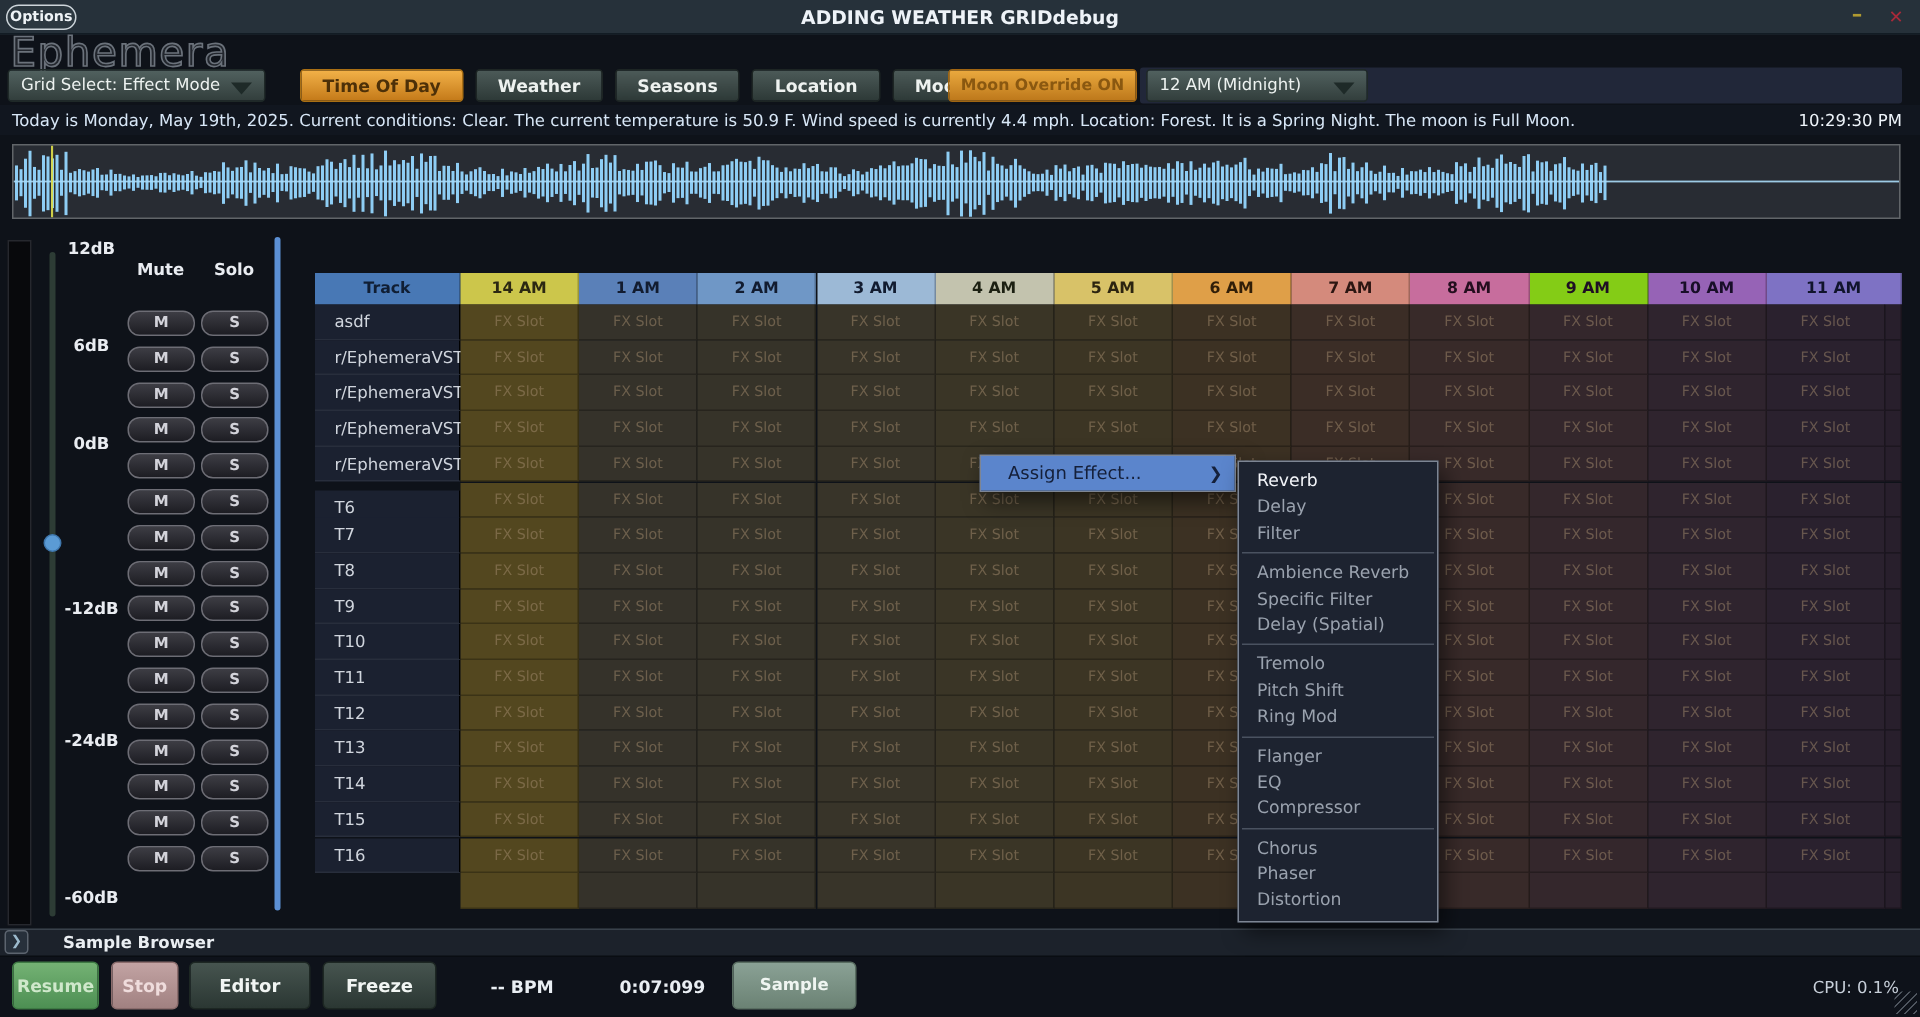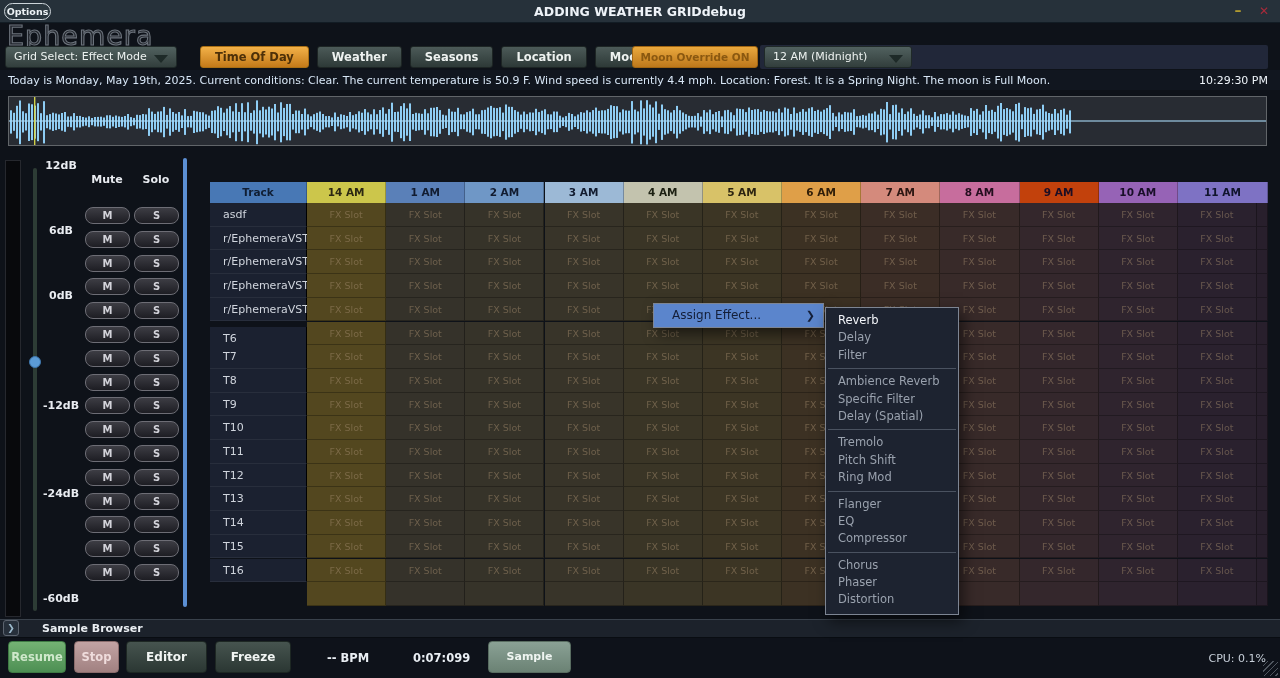--- a/index.html
+++ b/index.html
@@ -545,21 +545,21 @@
     <div class="hcell track-hcell">Track</div>
     <div class="hcell" style="left: 97px; width: 79.17px; background: rgb(204, 198, 75); color: rgb(44, 40, 18);">14 AM</div>
     <div class="hcell" style="left: 176.17px; width: 79.17px; background: rgb(90, 128, 184); color: rgb(18, 28, 48);">1 AM</div>
     <div class="hcell" style="left: 255.34px; width: 79.17px; background: rgb(111, 151, 198); color: rgb(18, 28, 48);">2 AM</div>
     <div class="hcell" style="left: 334.51px; width: 79.17px; background: rgb(156, 185, 214); color: rgb(18, 28, 48);">3 AM</div>
     <div class="hcell" style="left: 413.68px; width: 79.17px; background: rgb(195, 195, 174); color: rgb(28, 32, 18);">4 AM</div>
     <div class="hcell" style="left: 492.85px; width: 79.17px; background: rgb(216, 194, 104); color: rgb(44, 36, 16);">5 AM</div>
     <div class="hcell" style="left: 572.02px; width: 79.17px; background: rgb(223, 159, 72); color: rgb(48, 30, 8);">6 AM</div>
     <div class="hcell" style="left: 651.19px; width: 79.17px; background: rgb(212, 138, 124); color: rgb(44, 22, 18);">7 AM</div>
     <div class="hcell" style="left: 730.36px; width: 79.17px; background: rgb(199, 109, 157); color: rgb(36, 14, 30);">8 AM</div>
-    <div class="hcell" style="left: 809.53px; width: 79.17px; background: #c2410c; color: rgb(30, 14, 36);">9 AM</div>
+    <div class="hcell" style="left: 809.53px; width: 79.17px; background: #84cc16; color: rgb(30, 14, 36);">9 AM</div>
     <div class="hcell" style="left: 888.7px; width: 79.17px; background: rgb(150, 99, 182); color: rgb(24, 14, 40);">10 AM</div>
     <div class="hcell" style="left: 967.87px; width: 90.13px; background: rgb(126, 114, 196); color: rgb(16, 20, 44);">11 AM</div>
     <div class="row-label" style="top: 45px; height: 23.7px;">asdf</div>
     <div class="fx-cell" style="left: 97px; top: 45px; width: 79.17px; height: 23.7px; background: rgb(83, 71, 31);">FX Slot</div>
     <div class="fx-cell" style="left: 176.17px; top: 45px; width: 79.17px; height: 23.7px; background: rgb(53, 50, 42);">FX Slot</div>
     <div class="fx-cell" style="left: 255.34px; top: 45px; width: 79.17px; height: 23.7px; background: rgb(54, 51, 41);">FX Slot</div>
     <div class="fx-cell" style="left: 334.51px; top: 45px; width: 79.17px; height: 23.7px; background: rgb(56, 52, 41);">FX Slot</div>
     <div class="fx-cell" style="left: 413.68px; top: 45px; width: 79.17px; height: 23.7px; background: rgb(58, 53, 38);">FX Slot</div>
     <div class="fx-cell" style="left: 492.85px; top: 45px; width: 79.17px; height: 23.7px; background: rgb(60, 53, 36);">FX Slot</div>
     <div class="fx-cell" style="left: 572.02px; top: 45px; width: 79.17px; height: 23.7px; background: rgb(60, 49, 35);">FX Slot</div>

